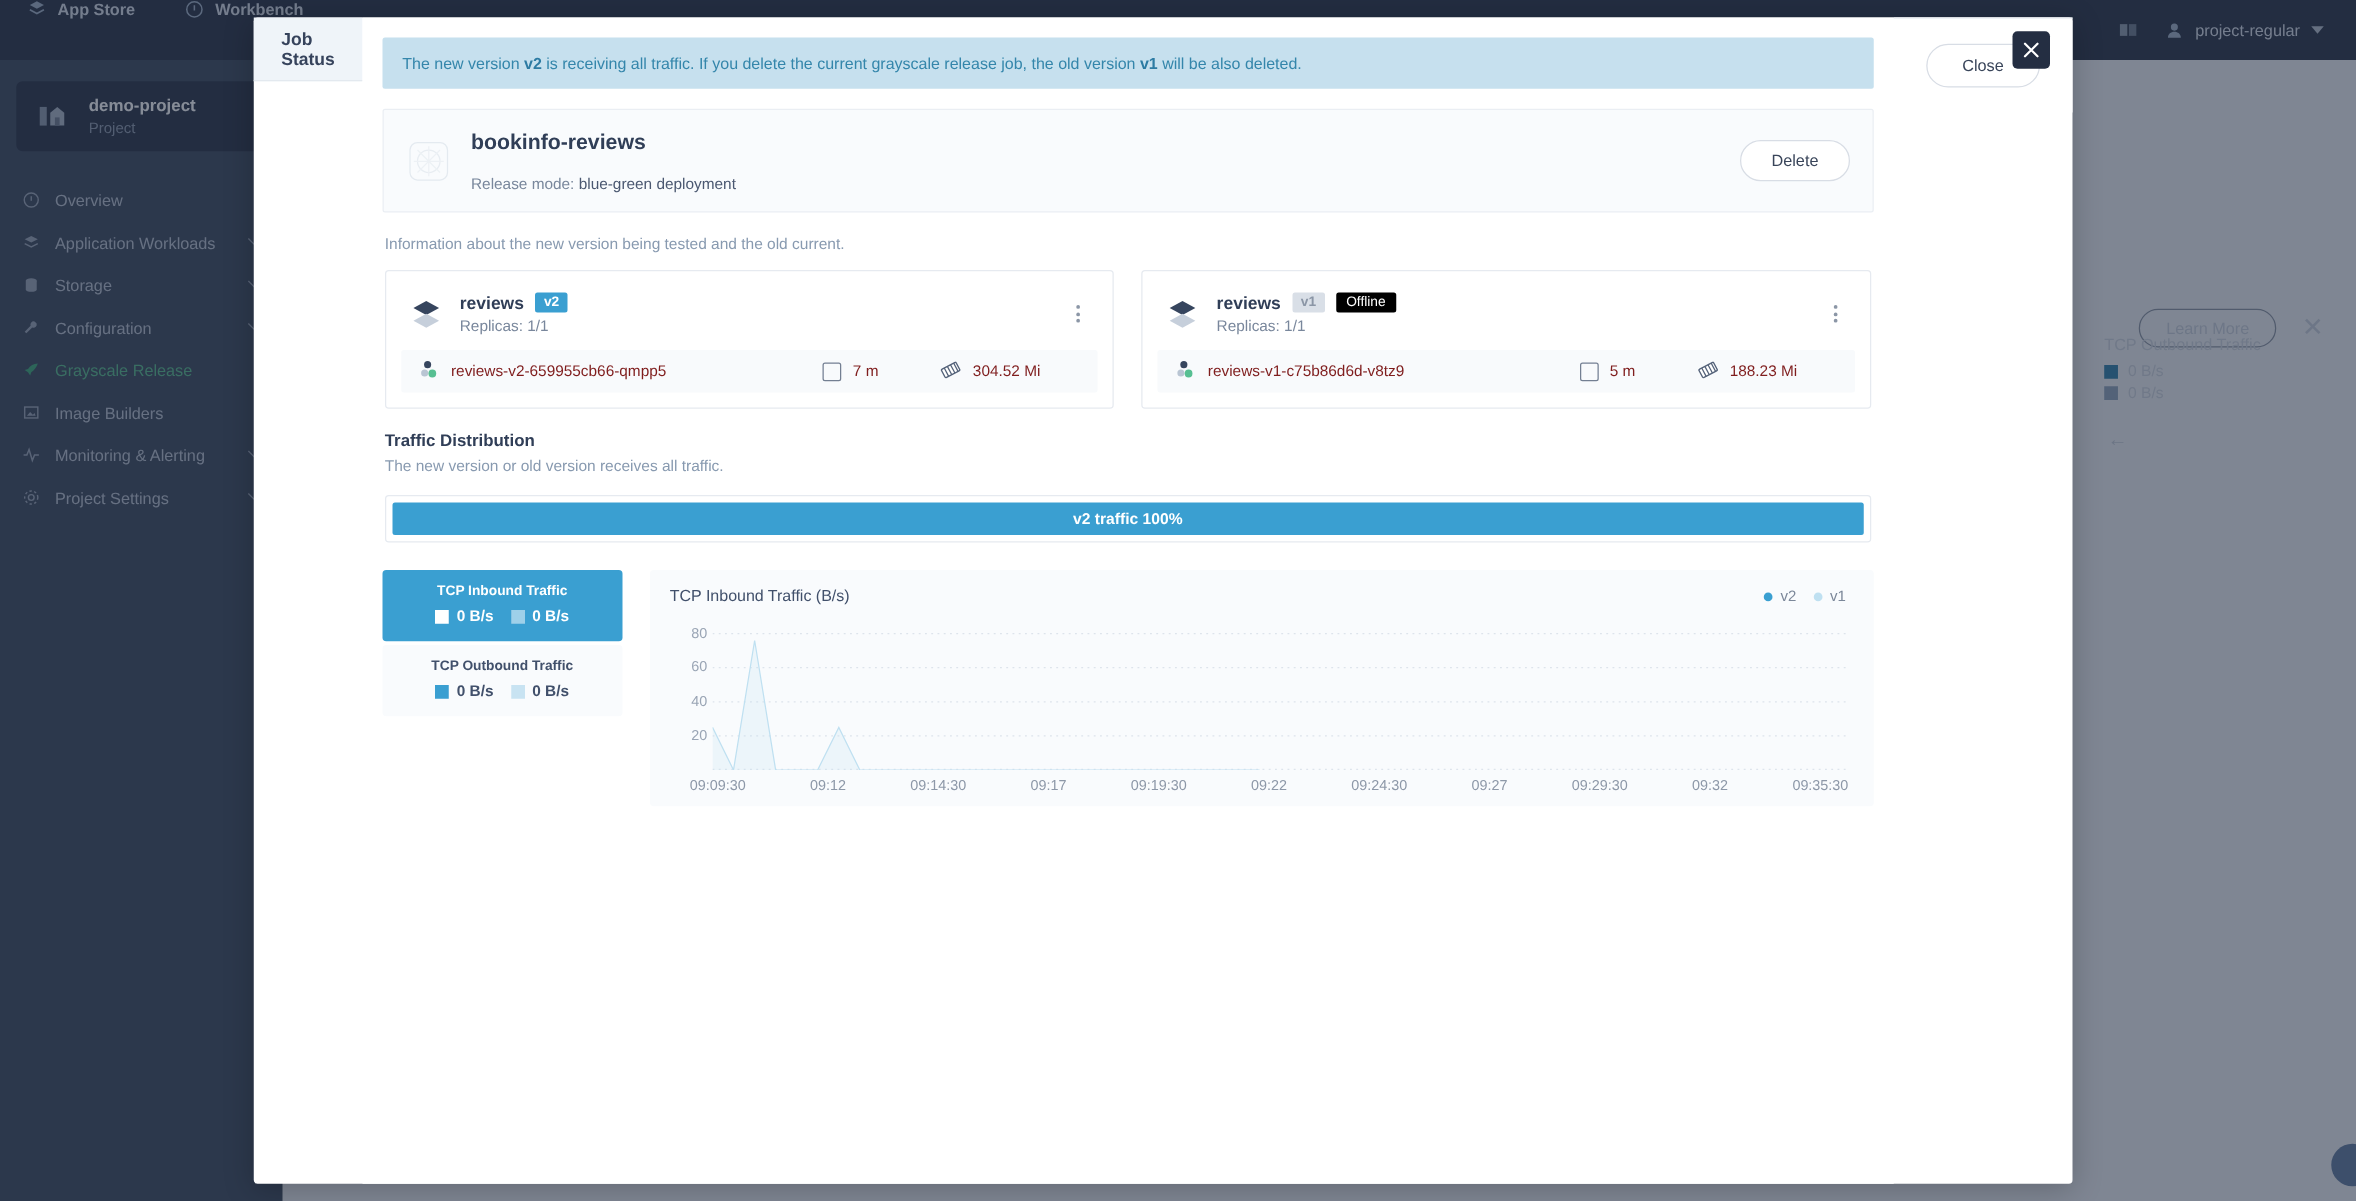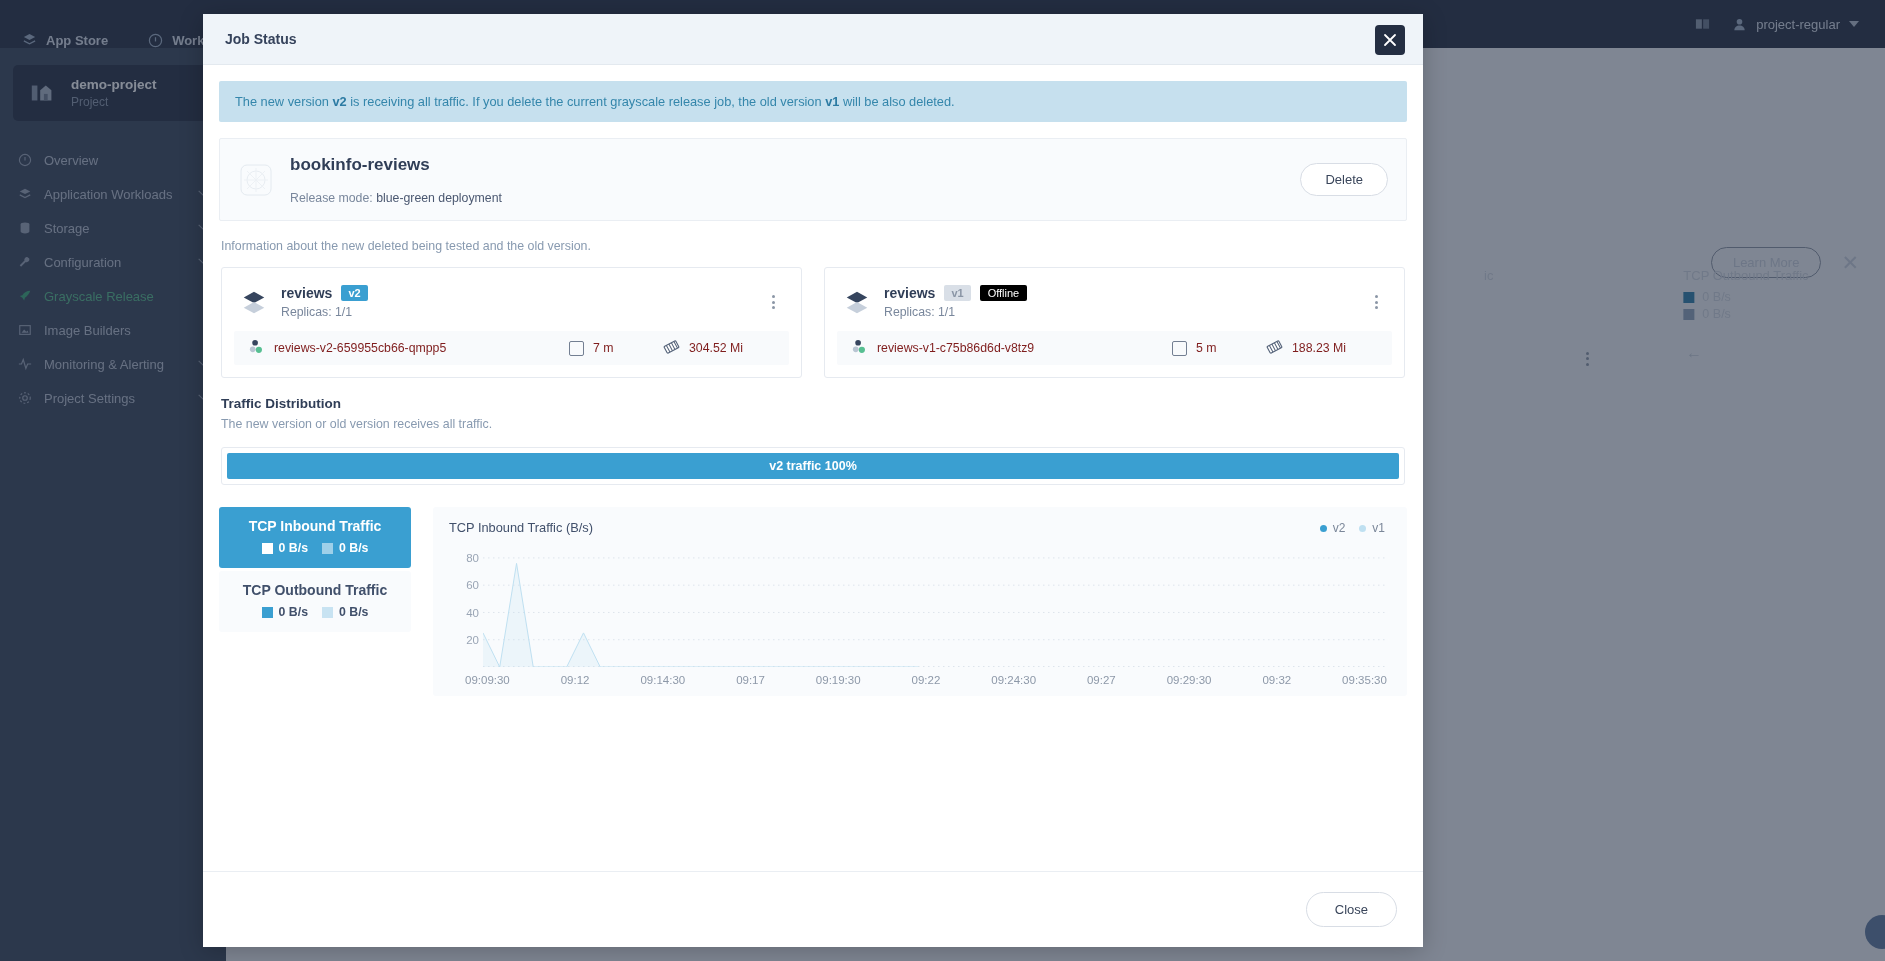--- a/index.html
+++ b/index.html
@@ -14,21 +14,21 @@
   #app-背景, .app-bg {
     position: absolute; inset: 0;
     background: #f0f2f5;
   }
   .topbar {
     position: absolute; top: 0; left: 0; right: 0; height: 48px;
     background: #242e42;
     display: flex; align-items: center;
   }
   .topnav-item {
-    display: flex; align-items: flex-end; gap: 9px;
+    display: flex; align-items: flex-start; gap: 9px;
     color: #d8dee9; font-size: 13px; font-weight: 600;
     padding: 0 20px; height: 48px;
   }
   .topnav-item:first-child { padding-left: 22px; }
   .topbar-right {
     margin-left: auto; display: flex; align-items: center; gap: 22px;
     padding-right: 26px;
   }
   .topbar-user { display: flex; align-items: center; gap: 9px; color: #d8dee9; font-size: 13px; }
   .caret-down {
@@ -79,24 +79,24 @@
   }
   .bg-metric .t { font-size: 13px; margin-bottom: 7px; }
   .bg-metric .row { display: flex; align-items: center; gap: 8px; margin-top: 3px; }
   .sw { width: 11px; height: 11px; display: inline-block; }
   .arrow-left { position: absolute; left: 1686px; top: 344px; color: #c5ccd8; font-size: 16px; }
 
   .dim-overlay { position: absolute; inset: 0; background: rgba(35,46,66,0.55); }
 
   
   .modal {
-    position: absolute; left: 203px; top: 14px; width: 1220px; height: 933px;
+    position: absolute; left: 203px; top: 14px; width: 1455px; height: 933px;
     background: #ffffff; border-radius: 3px;
     box-shadow: 0 4px 24px rgba(0,0,0,0.22);
-    display: flex; flex-direction: column;
+    display: flex; flex-direction: row;
   }
   .modal-header {
     height: 51px; background: #eff4f9; border-bottom: 1px solid #e3e9ef;
     display: flex; align-items: center; padding: 0 22px;
     flex: 0 0 51px;
   }
   .modal-title { font-size: 14px; font-weight: 700; color: #36435c; }
   .modal-close {
     position: absolute; right: 18px; top: 11px; width: 30px; height: 30px;
     background: #242e42; border-radius: 4px; color: #fff;
@@ -173,21 +173,21 @@
     color: #fff; font-size: 12.5px; font-weight: 700;
   }
 
   .metrics-row { display: flex; gap: 22px; margin-top: 22px; }
   .metric-tabs { width: 192px; flex: 0 0 192px; }
   .metric-tab {
     border-radius: 3px; padding: 11px 8px 13px 8px; text-align: center; cursor: pointer;
   }
   .metric-tab.active { background: #3a9fd1; color: #fff; }
   .metric-tab.inactive { background: #f9fbfd; color: #41506b; margin-top: 3px; }
-  .mt-title { font-size: 14px; font-weight: 600; }
+  .mt-title { font-size: 11px; font-weight: 600; }
   .mt-vals { display: flex; align-items: center; justify-content: center; gap: 14px; margin-top: 7px; font-size: 12.3px; font-weight: 700; }
   .mt-vals .item { display: flex; align-items: center; gap: 6px; }
 
   .chart-card {
     flex: 1; background: #f9fbfd; border-radius: 3px; padding: 13px 16px 10px 16px;
     position: relative;
   }
   .chart-title { font-size: 12.8px; color: #41506b; }
   .chart-legend {
     position: absolute; right: 22px; top: 14px; display: flex; gap: 14px;
@@ -411,21 +411,21 @@
         <div class="app-name">bookinfo-reviews</div>
         <div class="app-meta">
           <span>Release mode:</span>
           <span class="val">blue-green deployment</span>
         </div>
       </div>
       <button class="delete-btn">Delete</button>
     </div>
 
     <div class="section">
-      <div class="section-desc">Information about the new deleted being tested and the old version.</div>
+      <div class="section-desc">Information about the new version being tested and the old current.</div>
 
       <div class="version-grid">
 
         <div class="version-card">
           <div class="vc-top">
             <span class="vc-icon">
               <svg width="28" height="28" viewBox="0 0 30 30">
                   <path d="M15 3l11 6-11 6-11-6z" fill="#36455e"></path>
                   <path d="M15 14l11 6-11 6-11-6z" fill="#c6cfdb"></path>
                 </svg>

